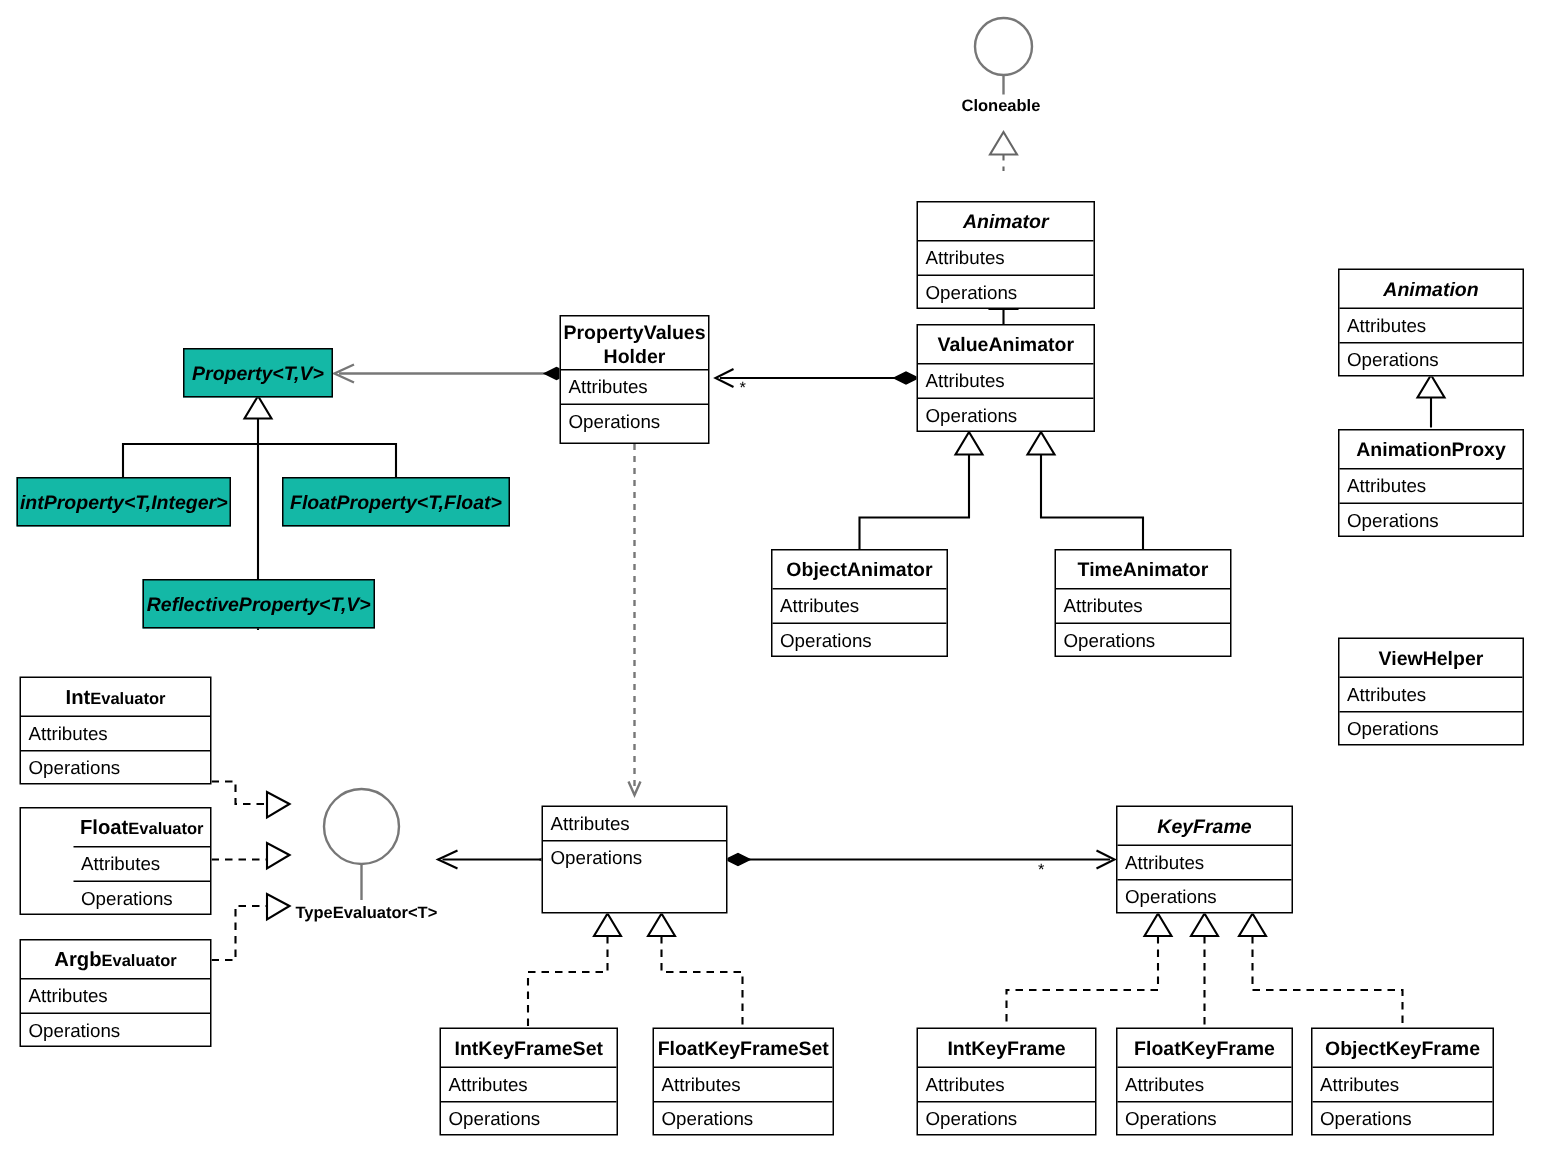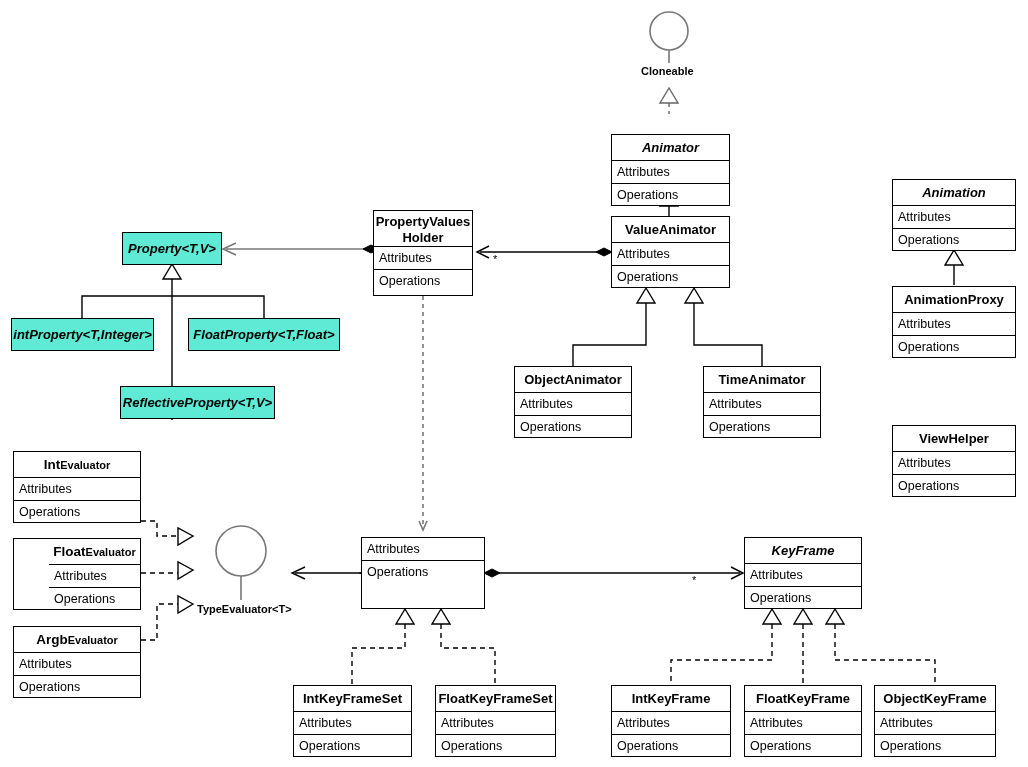--- a/index.html
+++ b/index.html
@@ -12,21 +12,21 @@
   .cls .hdr{box-sizing:border-box;height:26px;line-height:25px;text-align:center;
             font-weight:bold;font-size:13px;border-bottom:1.6px solid #000;
             white-space:nowrap;overflow:hidden;}
   .cls .hdr.two{height:36px;line-height:16px;padding-top:3px;white-space:normal;}
   .cls .hdr.abs{font-style:italic;}
   .cls .row{box-sizing:border-box;height:23px;line-height:22px;font-size:12.5px;
             padding-left:5px;border-bottom:1.6px solid #000;white-space:nowrap;}
   .cls .row.last{border-bottom:none;}
 
   
-  .gen{position:absolute;box-sizing:border-box;border:1.6px solid #000;background:#5eead4;
+  .gen{position:absolute;box-sizing:border-box;border:1.6px solid #000;background:#14b8a6;
        display:flex;align-items:center;justify-content:center;
        font-weight:bold;font-style:italic;font-size:13px;white-space:nowrap;}
 
   .evalname .big{font-weight:bold;font-size:13.5px;}
   .evalname .small{font-weight:bold;font-size:11px;}
 
   .lolli-label{position:absolute;font-size:11px;font-weight:bold;white-space:nowrap;}
   .mult{position:absolute;font-size:11px;color:#000;}
 </style>
 </head>
@@ -236,17 +236,17 @@
   </div>
 
   <div class="gen" style="left:11px;top:318px;width:143px;height:33px;">
     <span>intProperty&lt;T,Integer&gt;</span>
   </div>
 
   <div class="gen" style="left:188px;top:318px;width:152px;height:33px;">
     <span>FloatProperty&lt;T,Float&gt;</span>
   </div>
 
-  <div class="gen" style="left:95px;top:386px;width:155px;height:33px;margin-left:25px;">
+  <div class="gen" style="left:95px;top:386px;width:155px;height:33px;">
     <span>ReflectiveProperty&lt;T,V&gt;</span>
   </div>
 
 </div>
 
 </body></html>

